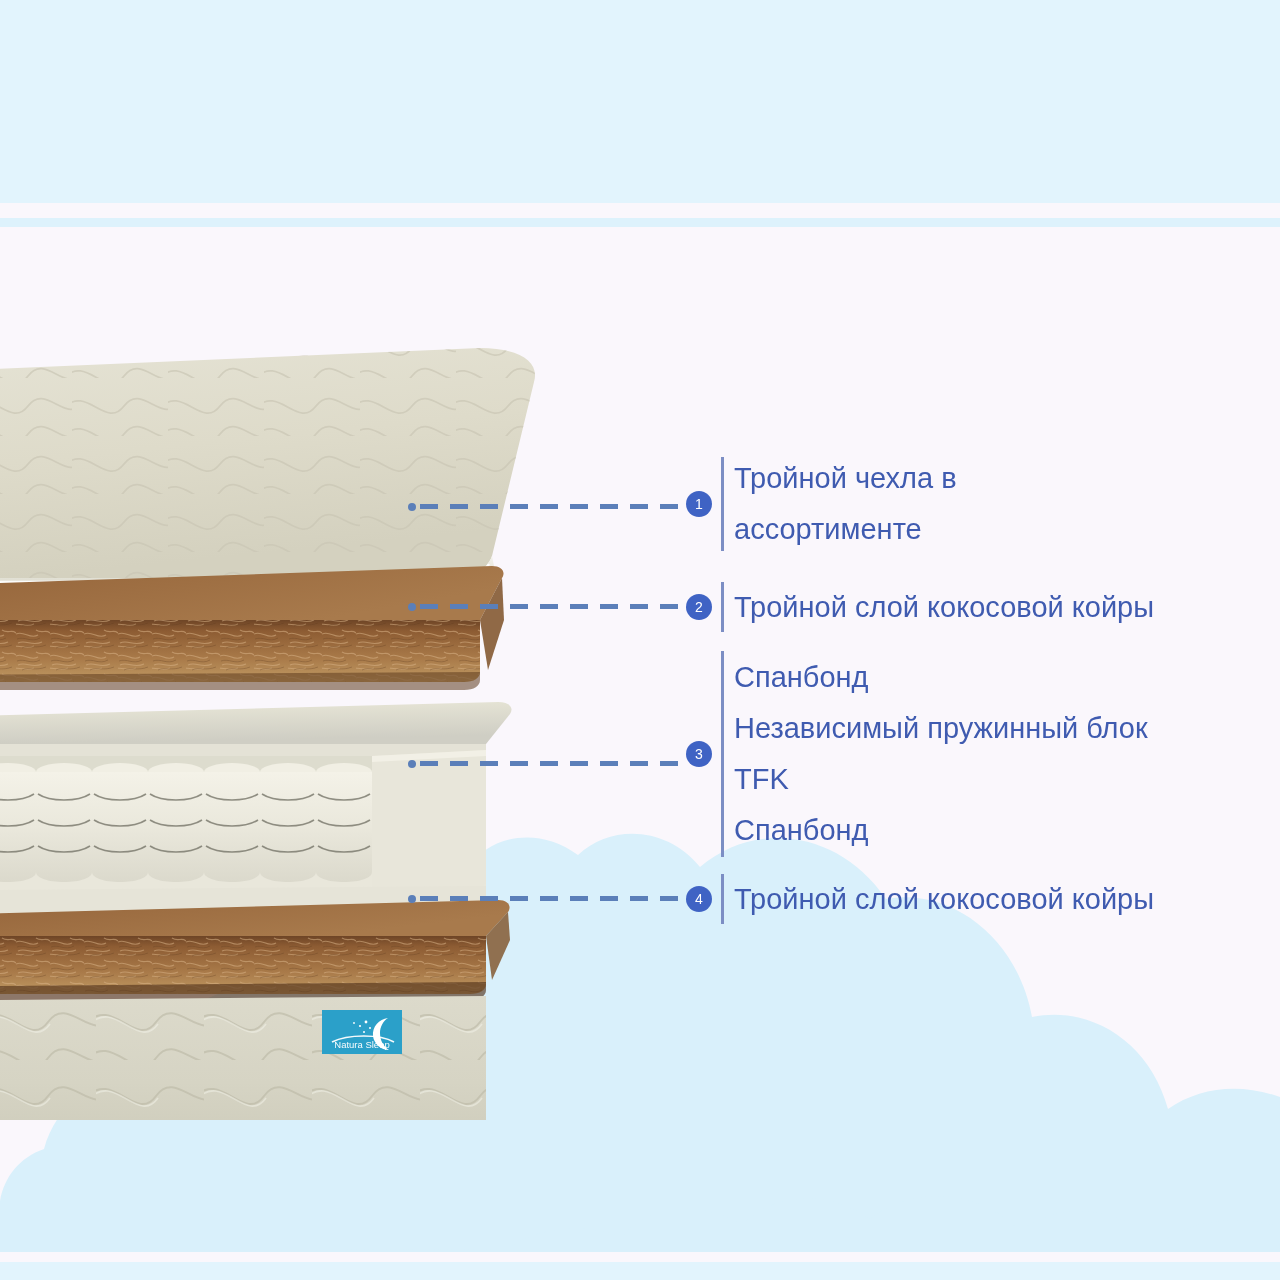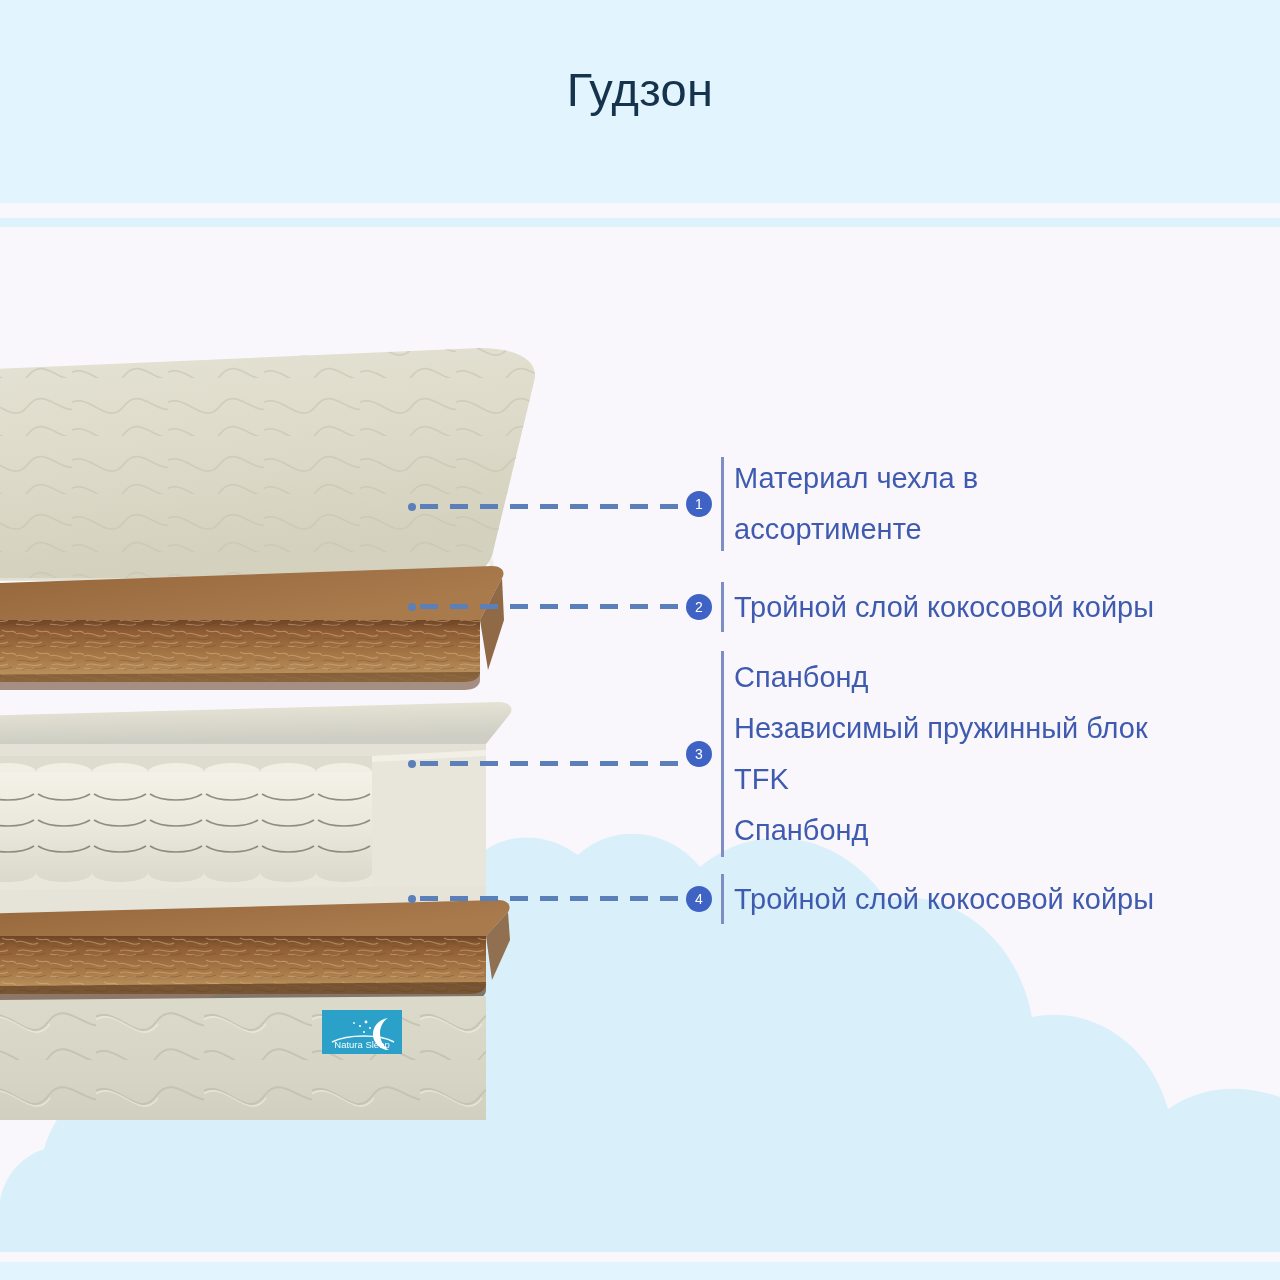--- a/index.html
+++ b/index.html
@@ -165,21 +165,20 @@
                  C828,962 772,966 742,998
                  C700,972 648,978 622,1010
                  C580,994 532,1002 508,1022 Z"></path>
       </g>
     </svg>
   </div>
 
   <div class="bottom-white-rule"></div>
   <div class="bottom-band"></div>
 
-  <div class="title">Гудзон</div>
 
   <div class="mattress">
     <svg width="740" height="800" viewBox="0 0 740 800">
       <defs>
         <linearGradient id="coverTop" x1="0" y1="0" x2="0.35" y2="1">
           <stop offset="0%" stop-color="#e6e4d6"></stop>
           <stop offset="55%" stop-color="#dedbca"></stop>
           <stop offset="100%" stop-color="#d4d1bf"></stop>
         </linearGradient>
         <linearGradient id="coverEdge" x1="0" y1="0" x2="0" y2="1">
@@ -369,21 +368,21 @@
     <span class="dash"></span>
   </div>
   <div class="leader" style="left:408px; top:896px; width:278px;">
     <span class="dot"></span>
     <span class="dash"></span>
   </div>
 
   <div class="callout" style="left:686px; top:457px; height:94px;">
     <span class="badge">1</span>
     <span class="vbar"></span>
-    <span class="ctext multi">Материал чехла в
+    <span class="ctext multi">Тройной чехла в
 ассортименте</span>
   </div>
 
   <div class="callout" style="left:686px; top:582px; height:50px;">
     <span class="badge">2</span>
     <span class="vbar"></span>
     <span class="ctext">Тройной слой кокосовой койры</span>
   </div>
 
   <div class="callout" style="left:686px; top:651px; height:206px;">

